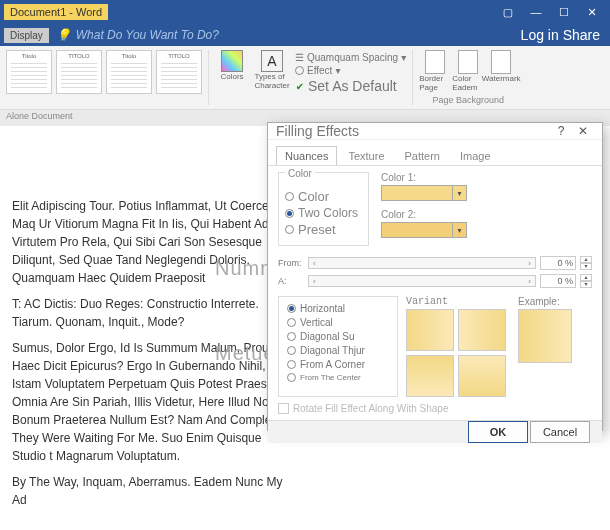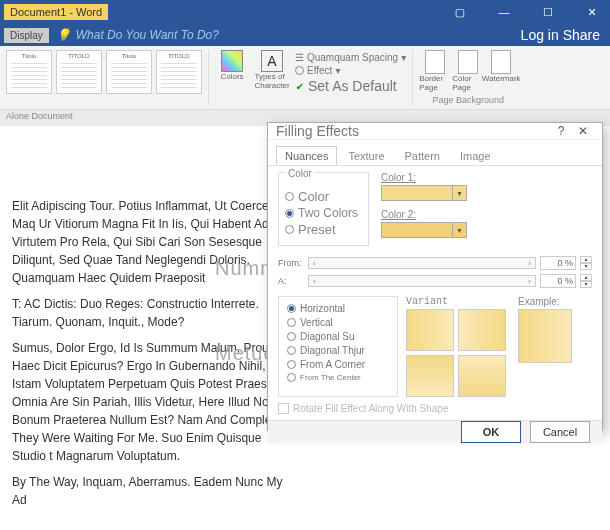--- a/index.html
+++ b/index.html
@@ -1,19 +1,19 @@
 <!DOCTYPE html>
 <html><head>
 <meta charset="utf-8">
 <style>
   * { box-sizing: border-box; margin: 0; padding: 0; }
   body { font-family: "Segoe UI", Tahoma, sans-serif; font-size: 11px; background: #fff; width: 610px; height: 530px; overflow: hidden; position: relative; }
   
   
-  .titlebar { background: #2b579a; height: 24px; display: flex; align-items: center; padding: 0 4px; color: #fff; gap: 16px; }
+  .titlebar { background: #2b579a; height: 24px; display: flex; align-items: center; padding: 0 4px; color: #fff; }
   .titlebar-title { background: #f4d35e; color: #333; padding: 2px 6px; font-size: 11px; }
   .titlebar-spacer { flex: 1; }
   .titlebar-btn { width: 28px; height: 24px; display: flex; align-items: center; justify-content: center; color: #fff; font-size: 11px; }
   
   
   .menubar { background: #2b579a; height: 22px; display: flex; align-items: center; padding: 0 4px; color: #fff; }
   .menubar-tab { background: #ccc; color: #444; padding: 2px 6px; font-size: 10px; }
   .menubar-search { margin-left: 8px; color: #a9c3e8; font-size: 12px; font-style: italic; display: flex; align-items: center; }
   .menubar-search .bulb { margin-right: 4px; }
   .menubar-right { margin-left: auto; font-size: 14px; font-weight: 300; padding-right: 6px; }
@@ -60,21 +60,21 @@
   .dialog-tabs { display:flex; border-bottom:1px solid #ddd; padding: 6px 8px 0 8px; }
   .dialog-tab { padding: 3px 8px; font-size:11px; color:#888; border:1px solid transparent; border-bottom:none; margin-right:2px; }
   .dialog-tab.active { border-color:#ccc; background:#fff; color:#666; }
   .dialog-body { flex:1; padding:6px 10px; color:#666; }
   
   .color-section { display:flex; gap:12px; }
   .color-radio-col { border:1px solid #ddd; padding:4px 10px 4px 6px; }
   .color-radio-col .group-label { position:relative; top:-10px; background:#fff; padding:0 3px; font-size:10px; color:#888; }
   .color-radio-row { display:flex; align-items:center; gap:4px; font-size:13px; color:#888; margin-bottom:2px; }
   .color-swatch-col { font-size:10px; }
-  .color-swatch-col .lbl { color:#888; margin-bottom:2px;text-decoration:underline; }
+  .color-swatch-col .lbl { color:#888; margin-bottom:2px; }
   .color-swatch { width:86px; height:16px; border:1px solid #aaa; background:#f7d98a; margin-bottom:8px; display:flex; }
   .color-swatch .dd { width:14px; border-left:1px solid #aaa; margin-left:auto; display:flex; align-items:center; justify-content:center; font-size:8px; color:#555; }
   
   .transparency { margin-top:10px; font-size:10px; }
   .transp-row { display:flex; align-items:center; gap:4px; margin-bottom:4px; }
   .transp-row label { width:26px; color:#777; font-size:9px; }
   .transp-slider { flex:1; height:12px; border:1px solid #ccc; display:flex; align-items:center; justify-content:space-between; padding:0 4px; font-size:8px; color:#888; background:#f7f7f7; }
   .transp-val { width:36px; border:1px solid #ccc; font-size:9px; padding:1px 2px; text-align:right; }
   .spinner { width:12px; display:flex; flex-direction:column; }
   .spinner span { height:7px; border:1px solid #ccc; font-size:6px; text-align:center; line-height:5px; color:#555; }
@@ -89,21 +89,21 @@
   .variant-cell.v2 { background: linear-gradient(270deg,#f3d886,#fbe9b8); }
   .variant-cell.v3 { background: linear-gradient(180deg,#f3d886,#fbe9b8); }
   .variant-cell.v4 { background: linear-gradient(0deg,#f3d886,#fbe9b8); }
   .example-box { margin-left:4px; }
   .example-box .lbl { font-size:10px; color:#888; margin-bottom:2px; }
   .example-swatch { width:54px; height:54px; background: linear-gradient(90deg,#f3d886,#fbe9b8); border:1px solid #ccc; }
   
   .rotate-row { display:flex; align-items:center; gap:4px; font-size:10px; color:#bbb; margin-top:6px; }
   .rotate-row .chk { width:11px; height:11px; border:1px solid #ccc; }
   
-  .dialog-footer { height:36px; border-top:0; display:flex; justify-content:flex-end; align-items:center; gap:9px; padding:0 12px; background:#f2f2f2; border-top:1px solid #ddd; }
+  .dialog-footer { height:36px; border-top:0; display:flex; justify-content:flex-end; align-items:center; gap:2px; padding:0 12px; background:#f2f2f2; border-top:1px solid #ddd; }
   .dialog-btn { min-width:60px; height:22px; border:1px solid #aaa; background:#fdfdfd; font-size:11px; display:flex; align-items:center; justify-content:center; color:#333; }
   .dialog-btn.primary { border-color:#2b579a; font-weight:600; }
 </style>
 </head>
 <body>
 
 <div class="titlebar">
   <span class="titlebar-title">Document1 - Word</span>
   <span class="titlebar-spacer"></span>
   <span class="titlebar-btn">▢</span>
@@ -162,21 +162,21 @@
   </div>
   <div class="ribbon-sep"></div>
   <div class="ribbon-group">
     <div class="ribbon-page-icons">
       <div class="page-icon-cell">
           <div class="page-icon-box"></div>
           <span>Border Page</span>
         </div>
       <div class="page-icon-cell">
           <div class="page-icon-box"></div>
-          <span>Color Page</span>
+          <span>Color Eadem</span>
         </div>
       <div class="page-icon-cell">
           <div class="page-icon-box"></div>
           <span>Watermark</span>
         </div>
     </div>
     <span class="ribbon-group-label">Page Background</span>
   </div>
 </div>
 

